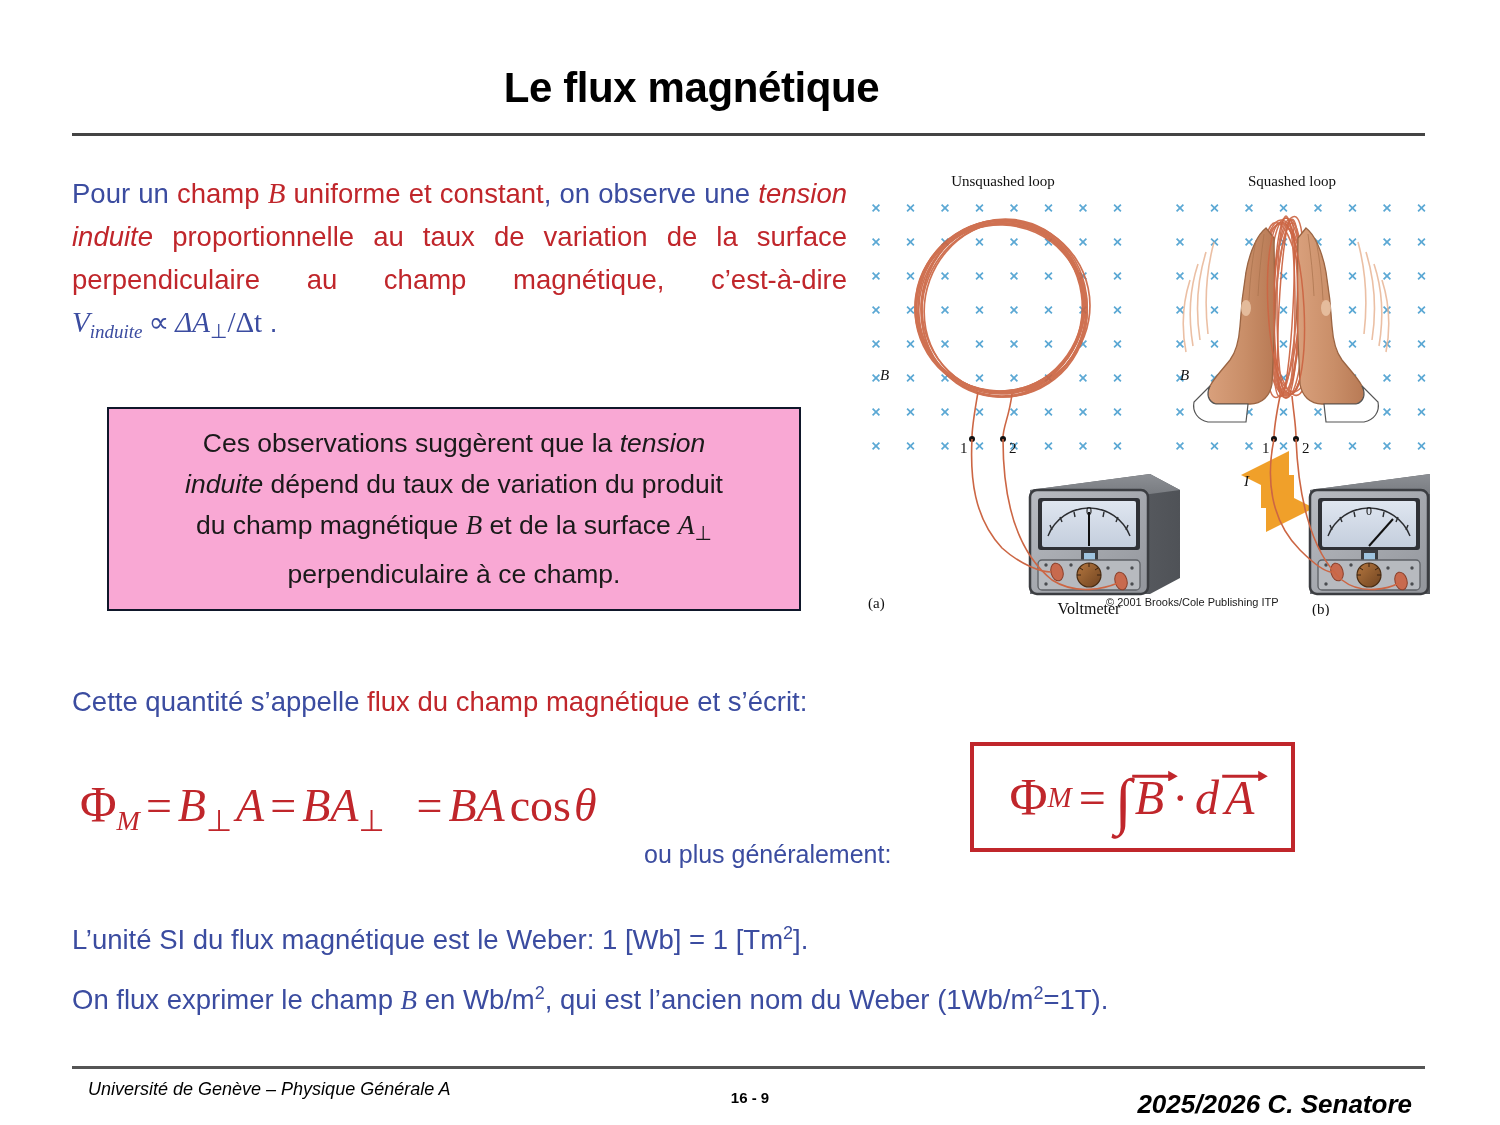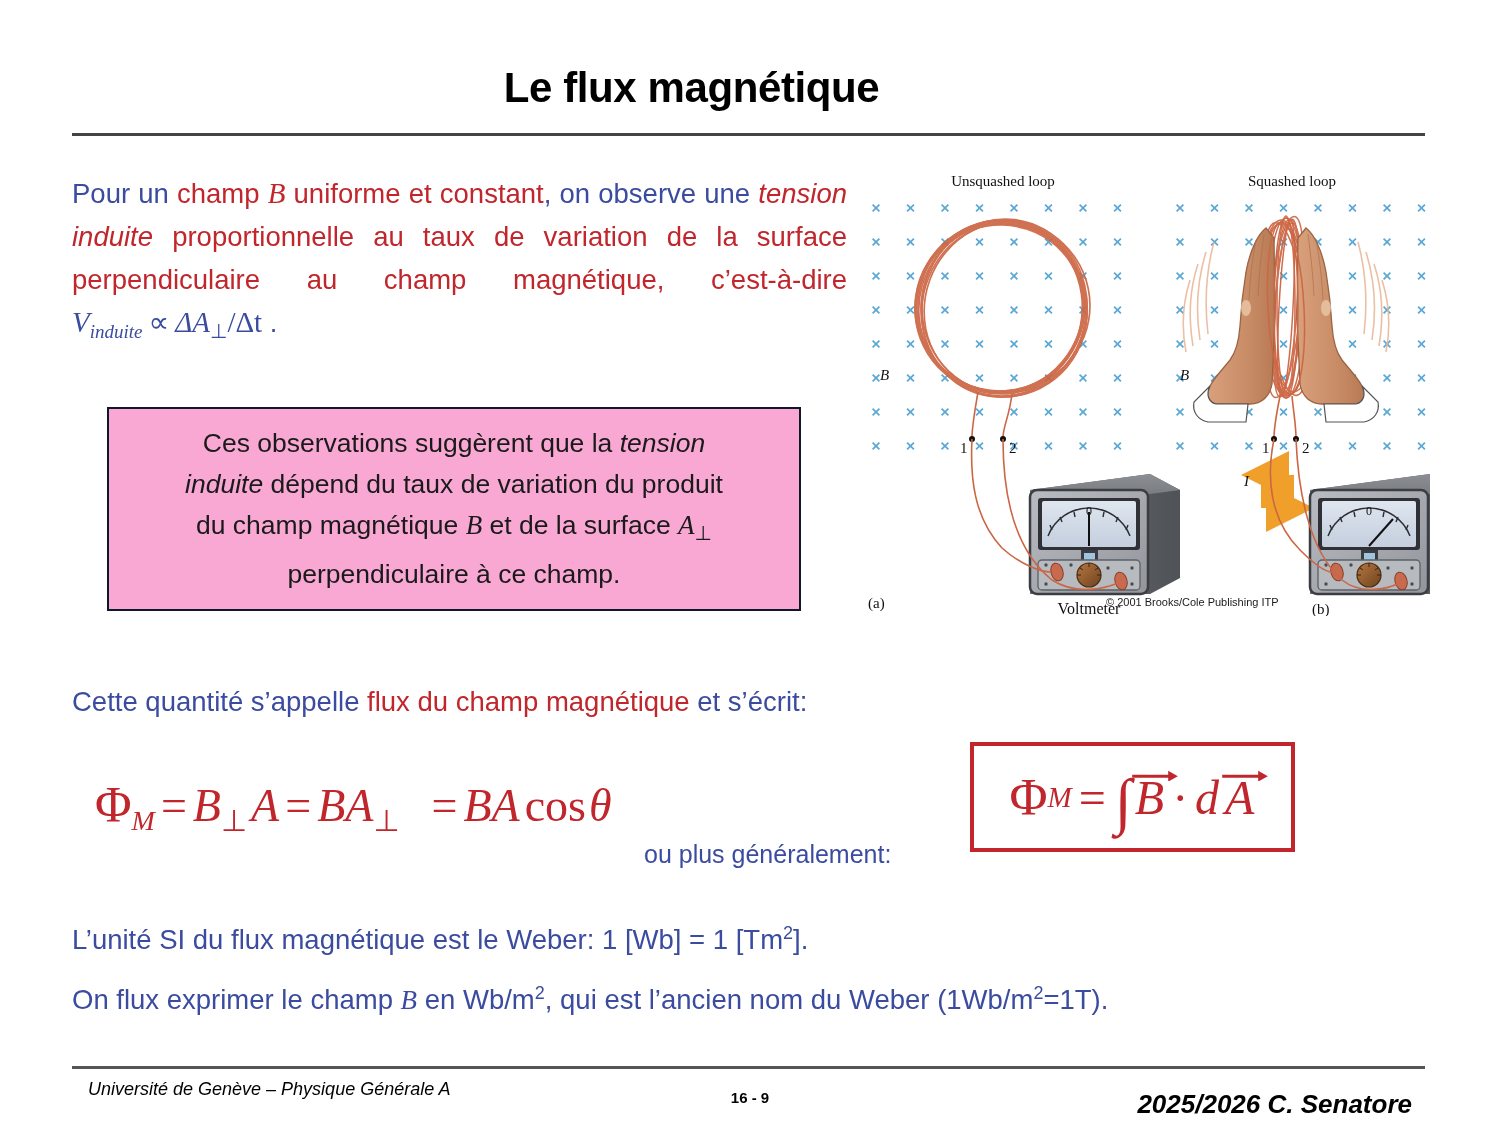--- a/index.html
+++ b/index.html
@@ -115,21 +115,21 @@
     font-size: 27.5px;
     color: #3B4CA0;
     white-space: nowrap;
     margin-top: 12px;
   }
   #flux-name-line .red { color: #C0262B; }
 
   
   #main-equation {
     position: absolute;
-    left: 95px;
+    left: 80px;
     top: 775px;
     color: #C0262B;
     font-family: "Liberation Serif", serif;
     font-size: 46px;
     white-space: nowrap;
   }
   #main-equation .v { font-style: italic; }
   #main-equation .op { font-style: normal; padding: 0 6px; }
   #main-equation .sub {
     font-style: italic;

